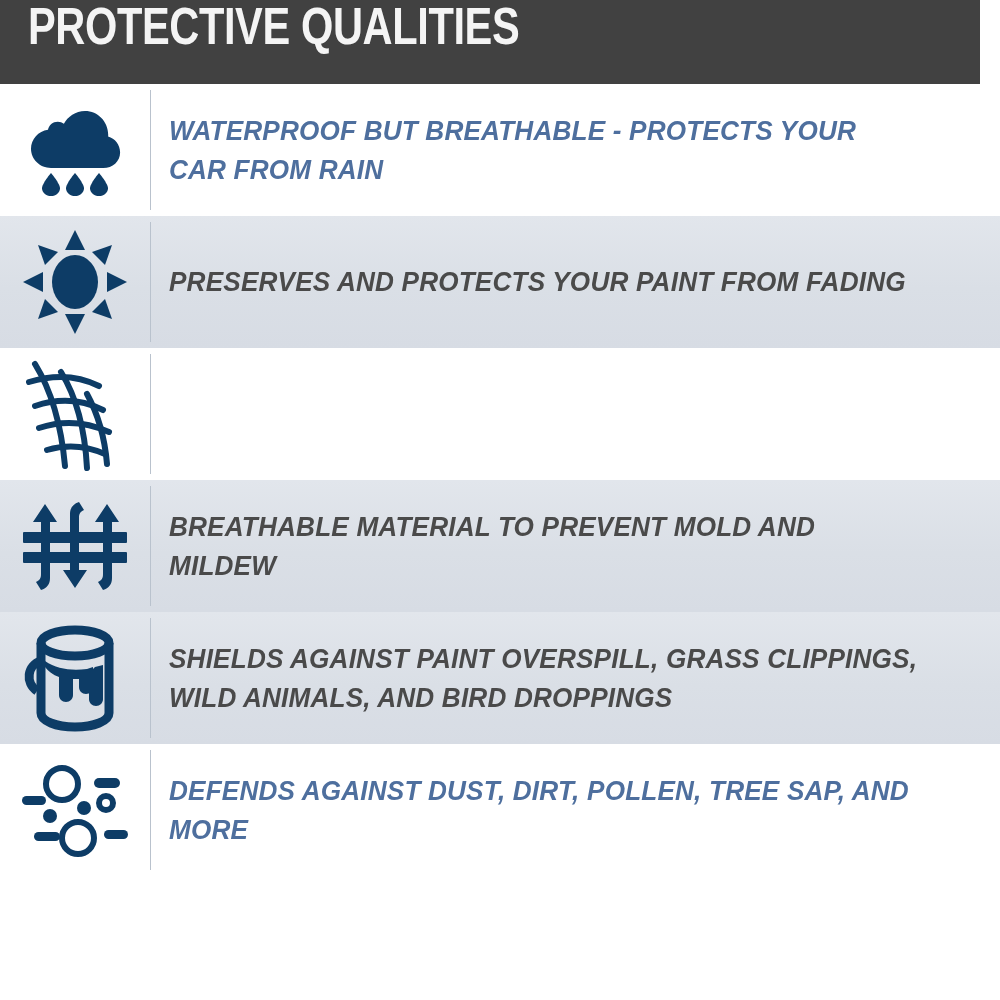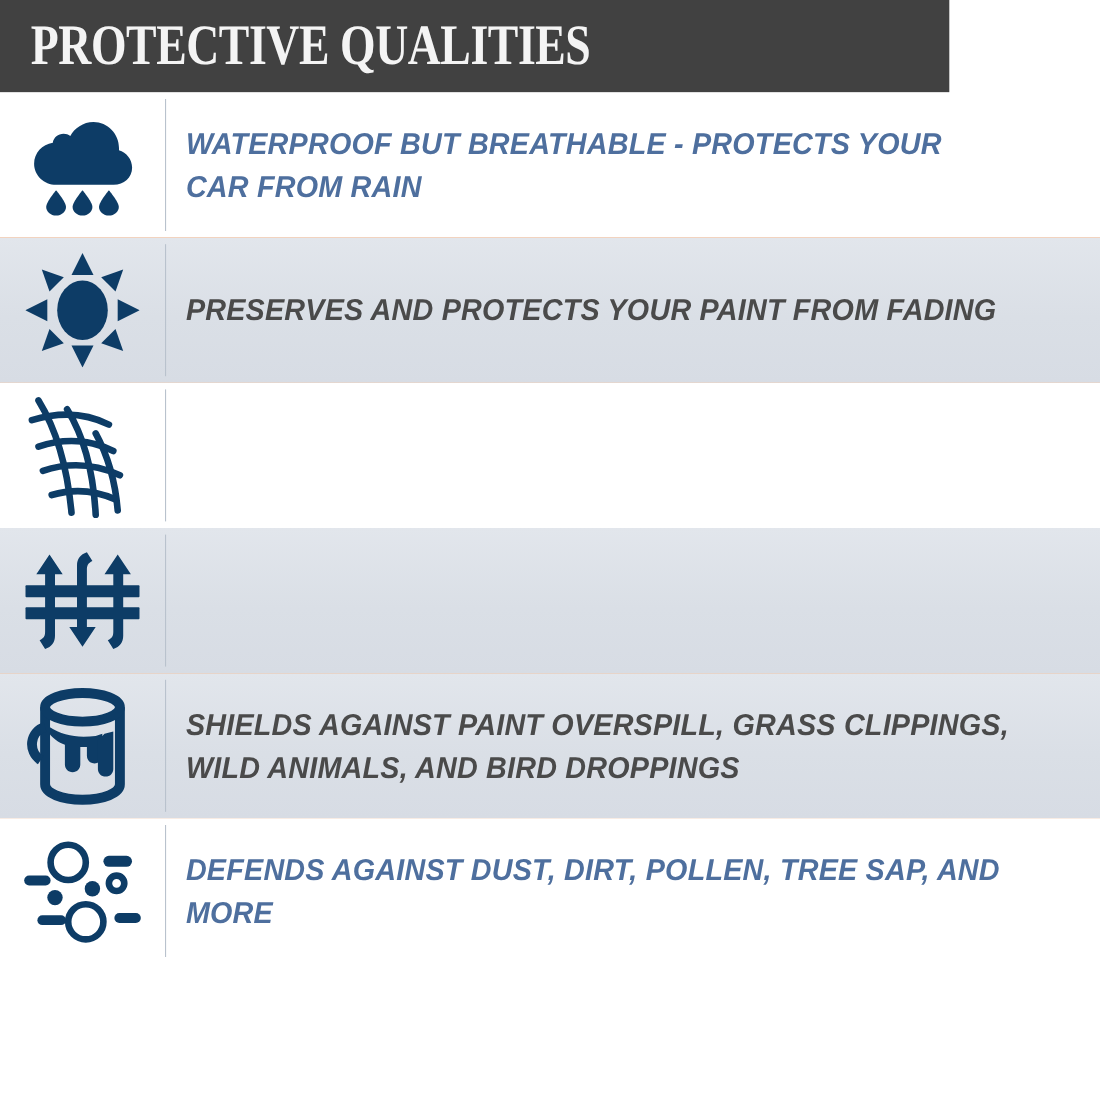--- a/index.html
+++ b/index.html
@@ -6,26 +6,25 @@
   body{
     width:1000px;height:1000px;overflow:hidden;
     background:#ffffff;
     font-family:"Liberation Sans","DejaVu Sans",sans-serif;
     -webkit-font-smoothing:antialiased;
   }
   #page{width:1000px;height:1000px;position:relative;background:#fff;}
 
   
   .header{
-    height:84px;width:863px;
+    height:84px;width:980px;
     background:#414141;
-    display:flex;align-items:center;
+    display:flex;align-items:flex-start;
     box-sizing:border-box;
     padding:0 0 0 28px;
-    font-family:Liberation Serif, serif;
   }
   .header-title{
     color:#f4f4f4;
     font-size:52px;
     font-weight:bold;
     letter-spacing:-0.5px;
     line-height:1;
     transform:scaleX(.80);
     transform-origin:left center;
     white-space:nowrap;
@@ -158,20 +157,23 @@
             <path d="M52 96 L40 78 L47 78 L47 22 C47 16 50 12 56 10 L61 18 C57 20 56 22 56 26 L56 78 L64 78 Z"></path>
 
             <path d="M84 12 L96 30 L89 30 L89 86 C89 92 86 96 80 98 L75 90 C79 88 80 86 80 82 L80 30 L72 30 Z"></path>
 
             <rect x="0" y="40" width="104" height="11" rx="1"></rect>
             <rect x="0" y="60" width="104" height="11" rx="1"></rect>
           </g>
         </svg>
       </div>
       <div class="divider"></div>
+      <div class="text-cell">
+        <div class="feature-text t-gray">BREATHABLE MATERIAL TO PREVENT MOLD AND MILDEW</div>
+      </div>
     </div>
 
     <div class="row tint">
       <div class="icon-cell">
         <svg class="icon-svg" width="104" height="114" viewBox="0 0 104 114">
           <g fill="none" stroke="#0d3c66" stroke-width="9" stroke-linejoin="round">
 
             <path d="M18 22 L18 92 C18 100 33 106 52 106 C71 106 86 100 86 92 L86 22"></path>
 
             <ellipse cx="52" cy="22" rx="34" ry="13"></ellipse>

